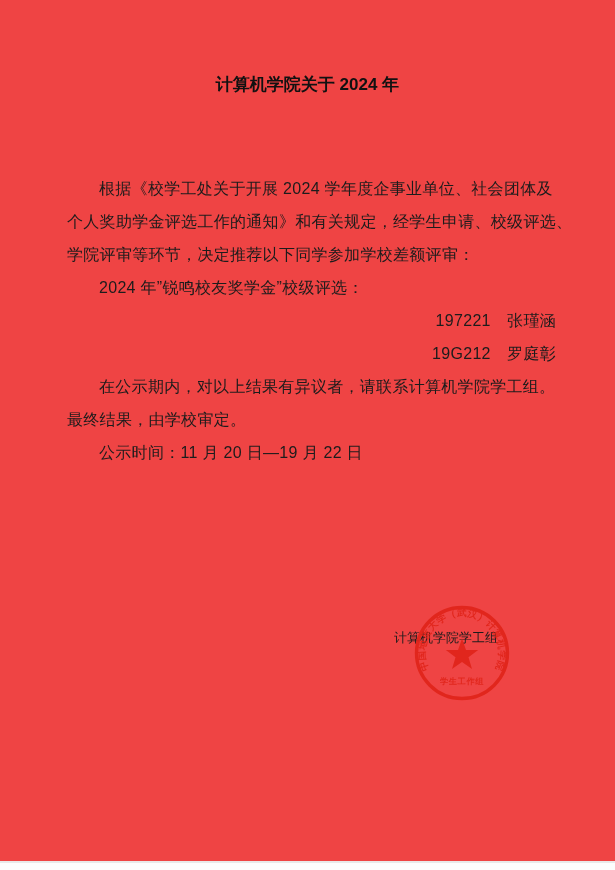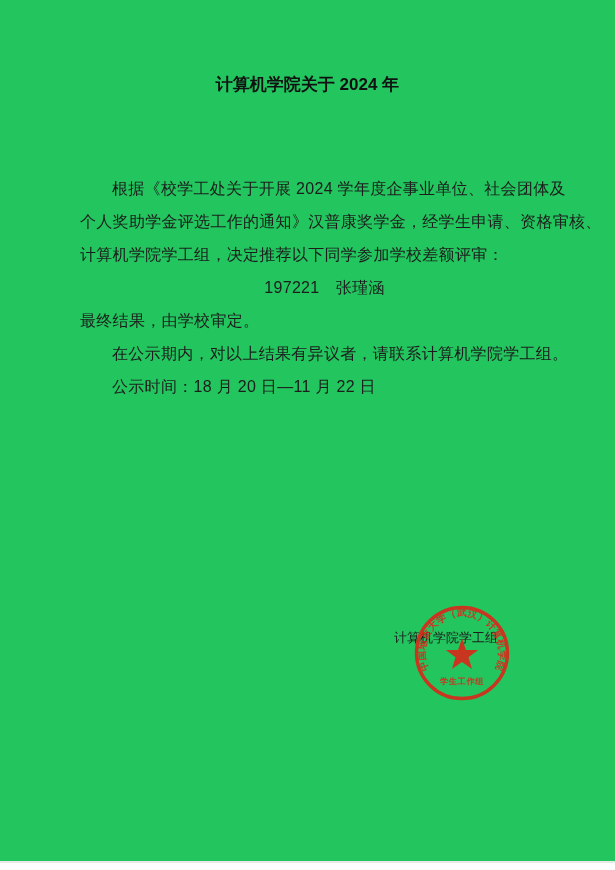--- a/index.html
+++ b/index.html
@@ -5,47 +5,47 @@
   * { margin: 0; padding: 0; box-sizing: border-box; }
   html, body {
     width: 615px;
     background: #ffffff;
     font-family: "Liberation Sans", sans-serif;
   }
   .page {
     position: relative;
     width: 615px;
     height: 870px;
-    background: #22c55e;
+    background: #ef4444;
     overflow: hidden;
   }
   .doc-title {
     position: absolute;
     top: 66px;
     left: 0;
     width: 615px;
     text-align: center;
     font-weight: 700;
     font-size: 17px;
     line-height: 37px;
     color: #111111;
   }
   .doc-body {
     position: absolute;
     top: 172px;
-    left: 80px;
+    left: 67px;
     width: 489px;
     font-size: 16px;
     line-height: 33px;
     color: #1c1c1c;
     letter-spacing: 0.3px;
   }
   .doc-line { white-space: nowrap; }
   .doc-line.indent { padding-left: 32px; }
-  .doc-line.center { text-align: center; }
+  .doc-line.center { text-align: right; }
   .signature {
     position: absolute;
     left: 394px;
     top: 621px;
     font-size: 13px;
     line-height: 34px;
     color: #1c1c1c;
     white-space: nowrap;
     z-index: 1;
   }
@@ -95,26 +95,28 @@
 <body>
 
 <div class="page">
 
   <div class="doc-title">
     <div class="title-line">计算机学院关于 2024 年</div>
   </div>
 
   <div class="doc-body">
     <div class="doc-line indent">根据《校学工处关于开展 2024 学年度企事业单位、社会团体及</div>
-    <div class="doc-line">个人奖助学金评选工作的通知》汉普康奖学金，经学生申请、资格审核、</div>
-    <div class="doc-line">计算机学院学工组，决定推荐以下同学参加学校差额评审：</div>
+    <div class="doc-line">个人奖助学金评选工作的通知》和有关规定，经学生申请、校级评选、</div>
+    <div class="doc-line">学院评审等环节，决定推荐以下同学参加学校差额评审：</div>
+    <div class="doc-line indent">2024 年”锐鸣校友奖学金”校级评选：</div>
     <div class="doc-line center">197221　张瑾涵</div>
+    <div class="doc-line center">19G212　罗庭彰</div>
+    <div class="doc-line indent">在公示期内，对以上结果有异议者，请联系计算机学院学工组。</div>
     <div class="doc-line">最终结果，由学校审定。</div>
-    <div class="doc-line indent">在公示期内，对以上结果有异议者，请联系计算机学院学工组。</div>
-    <div class="doc-line indent">公示时间：18 月 20 日—11 月 22 日</div>
+    <div class="doc-line indent">公示时间：11 月 20 日—19 月 22 日</div>
   </div>
 
   <div class="signature">
     <div>计算机学院学工组</div>
   </div>
 
   <svg class="seal" viewBox="0 0 100 100" xmlns="http://www.w3.org/2000/svg">
     <circle class="seal-ring" cx="50" cy="51" r="45.5"></circle>
     <path id="sealArc" d="M 15.2 63.7 A 37 37 0 1 1 84.8 63.7" fill="none"></path>
     <text class="seal-arc-text">

